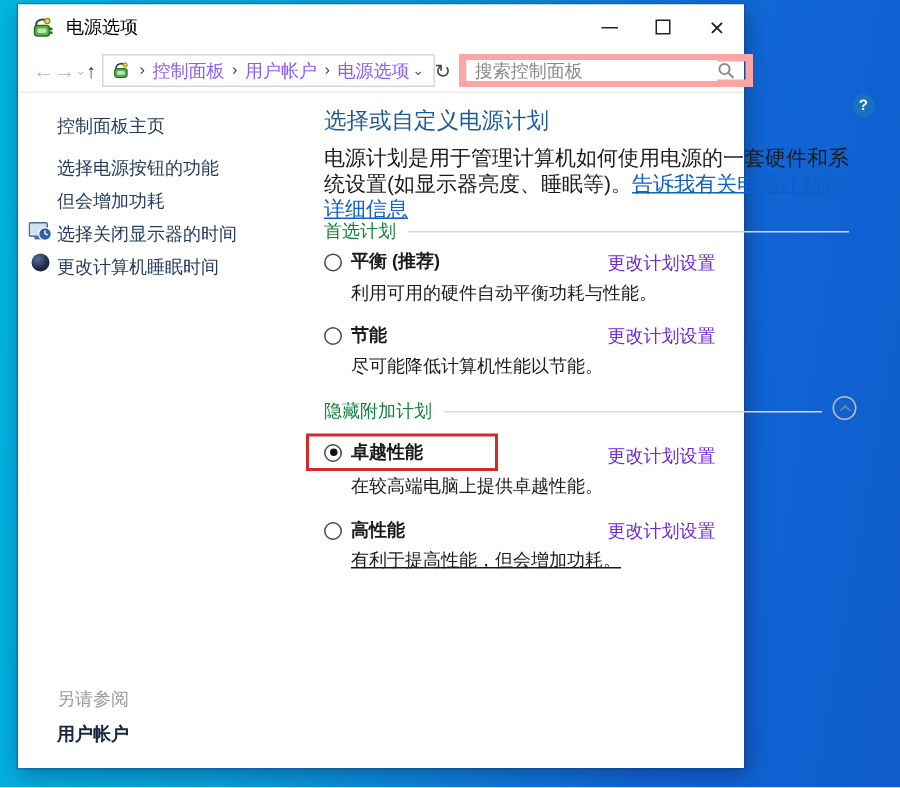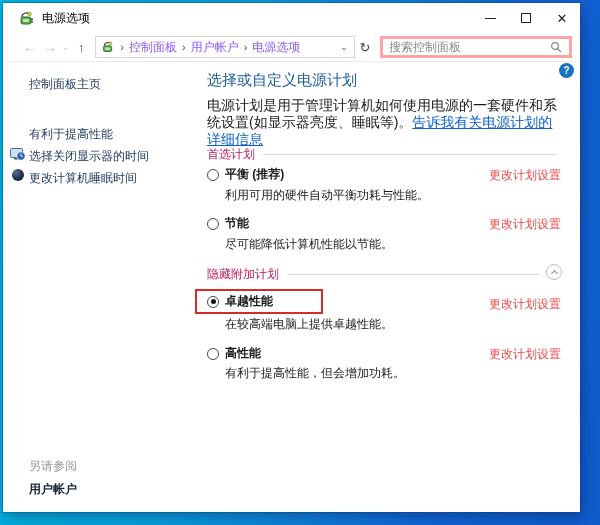--- a/index.html
+++ b/index.html
@@ -1,20 +1,20 @@
 <!DOCTYPE html>
 <html><head>
 <meta charset="utf-8">
 <style>
   * { margin:0; padding:0; box-sizing:border-box; }
   html,body { width:600px; height:525px; font-family:"Liberation Sans",sans-serif; }
   .bg { position:relative; width:600px; height:525px;
         background:linear-gradient(100deg,#00b6e0 0%, #0aa0dc 35%, #1166d6 75%, #0f5ccc 100%); overflow:hidden; }
-  .window { position:absolute; left:3px; top:3px; width:577px; height:509px; background:#fff;
-            box-shadow:0 0 0 1px rgba(20,60,120,.35), 2px 4px 14px rgba(0,0,40,.35);padding-left:7px; }
+  .window { position:absolute; left:12px; top:3px; width:484px; height:509px; background:#fff;
+            box-shadow:0 0 0 1px rgba(20,60,120,.35), 2px 4px 14px rgba(0,0,40,.35); }
 
   
   .titlebar { height:30px; display:flex; align-items:center; background:#fff; padding-left:8px; }
   .app-icon { width:17px; height:17px; flex:0 0 auto; }
   .title-text { font-size:12px; color:#000; margin-left:7px; flex:1; }
   .win-btn { width:36px; height:30px; display:flex; align-items:center; justify-content:center;
              font-size:12px; color:#222; cursor:default; }
   .max-glyph { width:10px; height:10px; border:1px solid #222; display:block; }
   .min-glyph { width:11px; height:1px; background:#222; display:block; }
   .close-glyph { font-size:13px; color:#222; }
@@ -24,56 +24,56 @@
   .nav-arrow { font-size:14px; color:#b9c3cf; width:22px; text-align:center; }
   .nav-caret { font-size:9px; color:#c3c9d2; width:12px; text-align:center; }
   .nav-up { font-size:13px; color:#3c3c3c; width:22px; text-align:center; }
   .crumb-box { display:flex; align-items:center; height:22px; border:1px solid #d6d6d6; margin-left:4px;
                padding:0 4px 0 5px; width:283px; }
   .crumb-icon { width:14px; height:14px; flex:0 0 auto; }
   .crumb-sep { color:#444; font-size:11px; margin:0 5px; }
   .crumb { font-size:12px; color:#8b5cf6; white-space:nowrap; cursor:default; }
   .crumb-caret { margin-left:auto; font-size:9px; color:#555; padding:0 2px; }
   .refresh-btn { width:22px; text-align:center; font-size:13px; color:#444; }
-  .search-box { flex:1; height:22px; border:3px solid #fca5a5; margin-left:5px; display:flex; align-items:center; }
+  .search-box { flex:1; height:22px; border:5px solid #fca5a5; margin-left:5px; display:flex; align-items:center; }
   .search-box input { flex:1; border:none; outline:none; font-size:12px; color:#333; padding:0 6px;
                       font-family:"Liberation Sans",sans-serif; }
   .search-box input::placeholder { color:#8a8a8a; }
   .search-glyph { flex:0 0 auto; margin-right:7px; }
 
   
   .side-link { position:absolute; font-size:12px; color:#253c5e; cursor:pointer; white-space:nowrap; }
   .side-icon { position:absolute; }
   .see-also { position:absolute; font-size:12px; color:#9a9a9a; }
   .user-link { position:absolute; font-size:12px; font-weight:700; color:#17263d; cursor:pointer; }
 
   
   .help-circle { position:absolute; left:556px; top:60px; width:15px; height:15px; border-radius:50%;
                  background:#1773c2; color:#fff; font-size:10px; font-weight:700;
                  display:flex; align-items:center; justify-content:center; cursor:pointer; }
   .page-title { position:absolute; left:204px; top:68px; font-size:15px; color:#1d5c99; }
   .page-desc { position:absolute; left:204px; top:94px; width:358px; font-size:14px; line-height:17px; color:#1a1a1a; }
   .learn-link { color:#0d61c9; text-decoration:underline; cursor:pointer; }
 
   .section-hdr { position:absolute; left:204px; display:flex; align-items:center; }
-  .section-hdr .hdr-text { font-size:12px; color:#be185d; white-space:nowrap; }
+  .section-hdr .hdr-text { font-size:12px; color:#15803d; white-space:nowrap; }
   .hdr-line { height:1px; background:#d9d9d9; margin-left:8px; }
   .collapse-circle { position:absolute; left:543px; top:261px; width:16px; height:16px; border-radius:50%;
                      border:1px solid #bdbdbd; cursor:pointer; }
   .collapse-circle i { position:absolute; left:4.5px; top:6px; width:5px; height:5px;
                        border-left:1.5px solid #8a8a8a; border-top:1.5px solid #8a8a8a; transform:rotate(45deg); }
 
   .plan-row { position:absolute; left:204px; display:flex; align-items:center; }
   .radio { width:12px; height:12px; border:1px solid #4a4a4a; border-radius:50%; background:#fff;
            flex:0 0 auto; position:relative; cursor:pointer; }
   .radio.checked::after { content:""; position:absolute; left:2.5px; top:2.5px; width:5px; height:5px;
                           border-radius:50%; background:#141414; }
   .plan-name { font-size:12px; font-weight:700; color:#1a1a1a; margin-left:6px; white-space:nowrap; }
   .plan-desc { position:absolute; left:222px; font-size:12px; color:#1a1a1a; white-space:nowrap; }
-  .plan-link { position:absolute; right:19px; font-size:12px; color:#ef4444; cursor:pointer; white-space:nowrap; }
+  .plan-link { position:absolute; right:19px; font-size:12px; color:#6d28d9; cursor:pointer; white-space:nowrap; }
   .highlight-box { position:absolute; left:192px; top:286px; width:128px; height:25px;
                    border:2px solid #d32b2b; }
 </style>
 </head>
 <body>
 
 <div class="bg">
   <div class="window">
 
     <div class="titlebar">
@@ -123,21 +123,22 @@
       <div class="search-box">
         <input type="text" placeholder="搜索控制面板" style="">
         <svg class="search-glyph" width="12" height="12" viewBox="0 0 12 12">
           <circle cx="5" cy="5" r="3.4" fill="none" stroke="#8a8a8a" stroke-width="1.3"></circle>
           <line x1="7.6" y1="7.6" x2="11" y2="11" stroke="#8a8a8a" stroke-width="1.3"></line>
         </svg>
       </div>
     </div>
 
     <span class="side-link" style="left:26px; top:73px;">控制面板主页</span>
-    <span class="side-link" style="left:26px; top:123px;">有利于提高性能</span>
+    <span class="side-link" style="left:26px; top:101px;">选择电源按钮的功能</span>
+    <span class="side-link" style="left:26px; top:123px;">但会增加功耗</span>
 
     <svg class="side-icon" style="left:7px; top:144px;" width="16" height="15" viewBox="0 0 16 15">
       <rect x="0.5" y="1.5" width="12" height="9" rx="1" fill="#cfe0f5" stroke="#4f6b95" stroke-width="1"></rect>
       <rect x="4" y="11" width="5" height="1.6" fill="#4f6b95"></rect>
       <circle cx="11" cy="9" r="4.2" fill="#2f5fae" stroke="#fff" stroke-width="0.8"></circle>
       <line x1="11" y1="9" x2="11" y2="6.6" stroke="#fff" stroke-width="1"></line>
       <line x1="11" y1="9" x2="12.8" y2="9.6" stroke="#fff" stroke-width="1"></line>
     </svg>
     <span class="side-link" style="left:26px; top:145px;">选择关闭显示器的时间</span>
 
@@ -193,16 +194,16 @@
       <span class="plan-name">卓越性能</span>
     </div>
     <span class="plan-link" style="top:293px;">更改计划设置</span>
     <span class="plan-desc" style="top:313px;">在较高端电脑上提供卓越性能。</span>
 
     <div class="plan-row" style="top:342px;">
       <span class="radio"></span>
       <span class="plan-name">高性能</span>
     </div>
     <span class="plan-link" style="top:343px;">更改计划设置</span>
-    <span class="plan-desc" style="top:362px;">有利于提高性能，但会增加功耗。</span>
+    <span class="plan-desc" style="top:362px;text-decoration:underline;">有利于提高性能，但会增加功耗。</span>
 
   </div>
 </div>
 
 </body></html>

